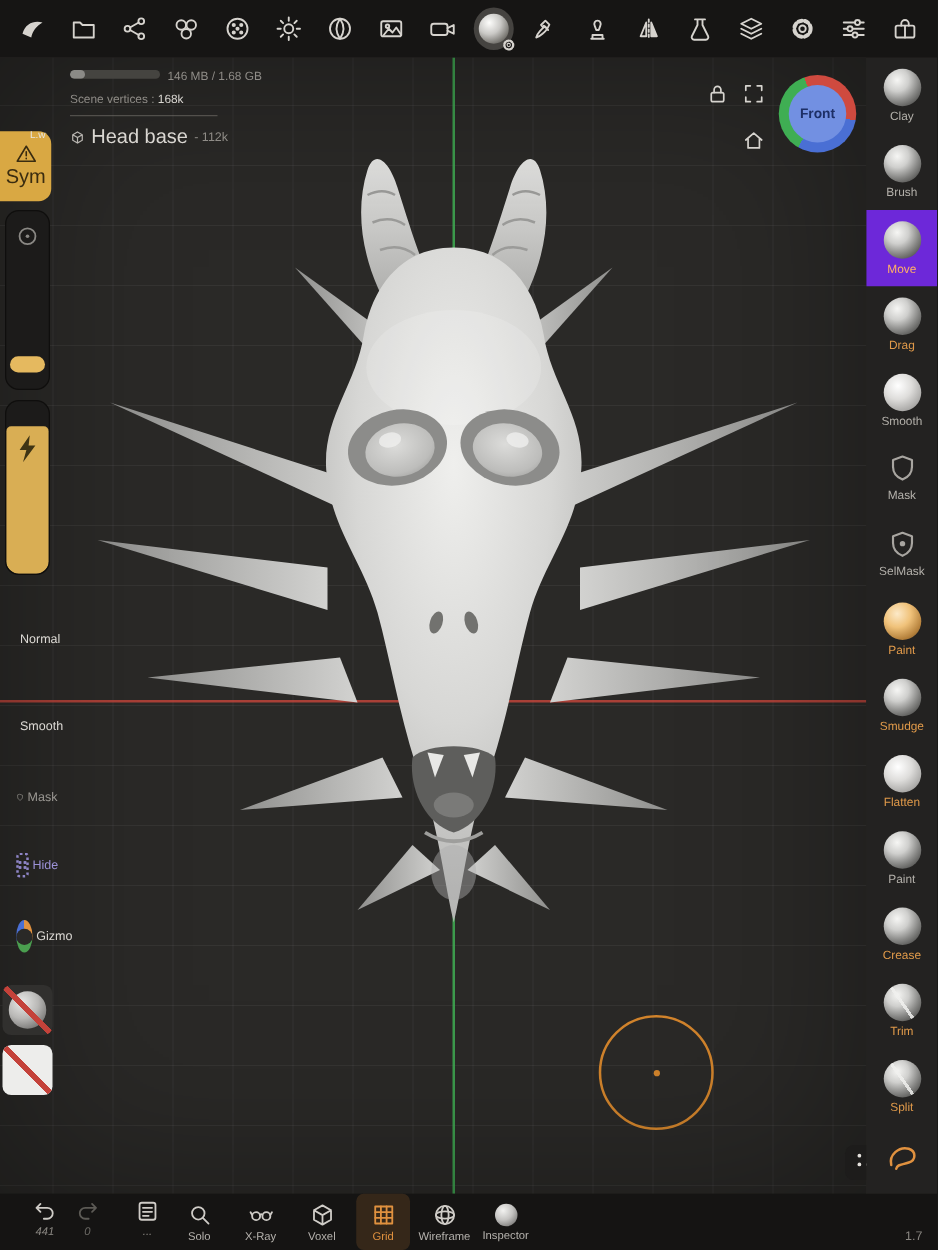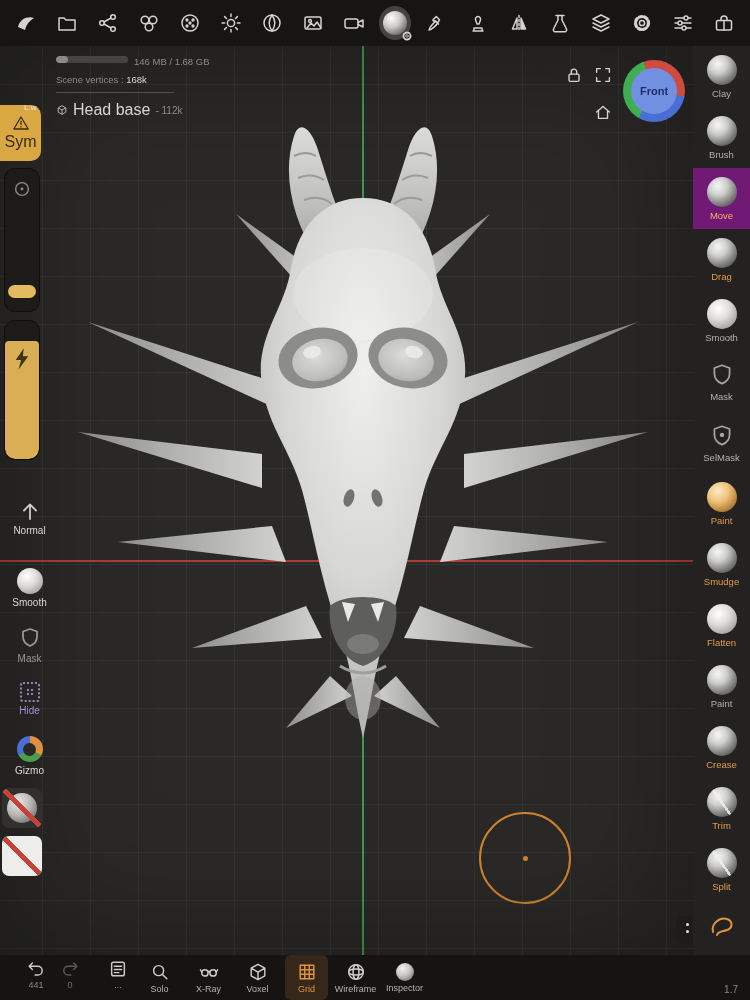--- a/index.html
+++ b/index.html
@@ -60,21 +60,21 @@
   .sym-tab svg { stroke:#3a2c10; fill:none; stroke-width:1.6; stroke-linecap:round; stroke-linejoin:round; }
   .sym-label { font-size:16px; color:#3a2c10; }
   .vslider { position:absolute; left:4px; width:36px; background:#1c1b1a; border:1px solid #0f0e0d; border-radius:11px; z-index:21; }
   .vslider1 { top:168px; height:144px; }
   .vslider2 { top:320px; height:140px; overflow:hidden; }
   .vs-icon { position:absolute; left:50%; top:10px; transform:translateX(-50%); }
   .vs-handle { position:absolute; left:3px; top:116px; width:28px; height:13px; background:#e5b95f; border-radius:7px; }
   .vs-fill { position:absolute; left:0; bottom:0; width:100%; height:118px; background:#d9ae54; border-radius:4px 4px 10px 10px; }
   .vs-bolt { position:absolute; left:50%; top:6px; transform:translateX(-50%); }
 
-  .ltool { position:absolute; left:0; width:46px; display:flex; flex-direction:column; align-items:center; gap:3px; z-index:21;padding-left:13px; }
+  .ltool { position:absolute; left:0; width:46px; display:flex; flex-direction:row; align-items:center; gap:3px; z-index:21;padding-left:13px; }
   .ltool .llabel { font-size:10px; color:#dcd9d4; }
   .ltool svg { stroke:#cfccc7; fill:none; stroke-width:1.8; stroke-linecap:round; stroke-linejoin:round; }
   .lt-mask .llabel { color:#9a9792; }
   .lt-mask svg { stroke:#9a9792; }
   .lt-hide .llabel { color:#9c92d8; }
   .hide-icon { width:20px; height:20px; border:2px dotted #8e85c6; border-radius:3px; display:flex; align-items:center; justify-content:center; }
   .hide-icon span { width:6px; height:6px; border:2px dotted #8e85c6; display:block; }
   .gizmo-icon { width:26px; height:26px; border-radius:50%;
       background:conic-gradient(#e0913f 0 120deg, #4a9e4f 120deg 240deg, #4a6fd4 240deg 360deg);
       display:flex; align-items:center; justify-content:center; }
@@ -86,39 +86,39 @@
       background:linear-gradient(45deg, transparent 46%, #c4423a 46%, #c4423a 54%, transparent 54%); }
   .swatch1 { top:788px; background:#31302e; display:flex; align-items:center; justify-content:center; }
   .swatch1 .sph { width:30px; height:30px; border-radius:50%;
       background:radial-gradient(circle at 36% 30%, #e9e9e7, #b9b8b6 45%, #6f6e6c 85%); }
   .swatch2 { top:836px; background:#ededeb; }
 
   
   .rpanel { position:absolute; right:0; top:46px; width:57px; height:909px; background:#232221; z-index:30;
       display:flex; flex-direction:column; overflow:hidden; }
   .rtool { height:61px; flex:0 0 61px; display:flex; flex-direction:column; align-items:center; justify-content:center; gap:3px; }
-  .rtool.selected { background:#701a75; }
+  .rtool.selected { background:#6d28d9; }
   .rtool .rlabel { font-size:9.5px; color:#b3b0aa; }
   .rtool.accent .rlabel { color:#e09a4a; }
   .rtool.selected .rlabel { color:#ffb066; }
   .sp { width:30px; height:30px; border-radius:50%; position:relative; }
   .sp-a { background:radial-gradient(circle at 36% 30%, #f6f6f4, #cfcfcd 32%, #848482 62%, #353533 96%); }
   .sp-b { background:radial-gradient(circle at 38% 32%, #ffffff, #dedddb 40%, #a9a8a6 75%, #6f6e6c); }
   .sp-paint { background:radial-gradient(circle at 36% 30%, #fce9c8, #f0c27a 38%, #b5813c 72%, #5f4420); }
   .sp.cut::after { content:""; position:absolute; inset:0; border-radius:50%;
       background:linear-gradient(55deg, transparent 46%, rgba(240,240,238,.85) 46%, rgba(240,240,238,.85) 52%, transparent 52%); }
   .rtool svg.shield { stroke:#a8a5a0; fill:none; stroke-width:1.6; stroke-linejoin:round; }
   .rtool-partial { height:60px; display:flex; align-items:flex-start; justify-content:center; padding-top:12px; }
 
   
   .bottombar { position:absolute; left:0; bottom:0; width:750px; height:45px; background:#151413; z-index:40; }
   .bottombar svg { stroke:#cfccc7; fill:none; stroke-width:1.6; stroke-linecap:round; stroke-linejoin:round; }
   .bb-left { position:absolute; left:26px; top:4px; display:flex; gap:14px; }
   .bb-item { display:flex; flex-direction:column; align-items:center; gap:1px; }
-  .bb-count { font-size:9px; color:#8a8782; }
+  .bb-count { font-size:9px; color:#8a8782;font-style:italic; }
   .bb-dim svg { stroke:#5c5a55; }
   .bb-dim .bb-count { color:#6b6964; }
   .bb-notes { margin-left:14px; }
   .bb-center { position:absolute; left:138px; top:0; height:45px; display:flex; align-items:center; gap:6px; }
   .bb-citem { min-width:43px; height:45px; display:flex; flex-direction:column; align-items:center; justify-content:center; gap:2px; border-radius:6px; }
   .bb-clabel { font-size:9px; color:#b5b2ad; }
   .bb-citem.grid-on { background:rgba(224,145,63,0.16); }
   .bb-citem.grid-on svg { stroke:#e0913f; }
   .bb-citem.grid-on .bb-clabel { color:#e0913f; }
   .insp-sph { width:18px; height:18px; border-radius:50%;

